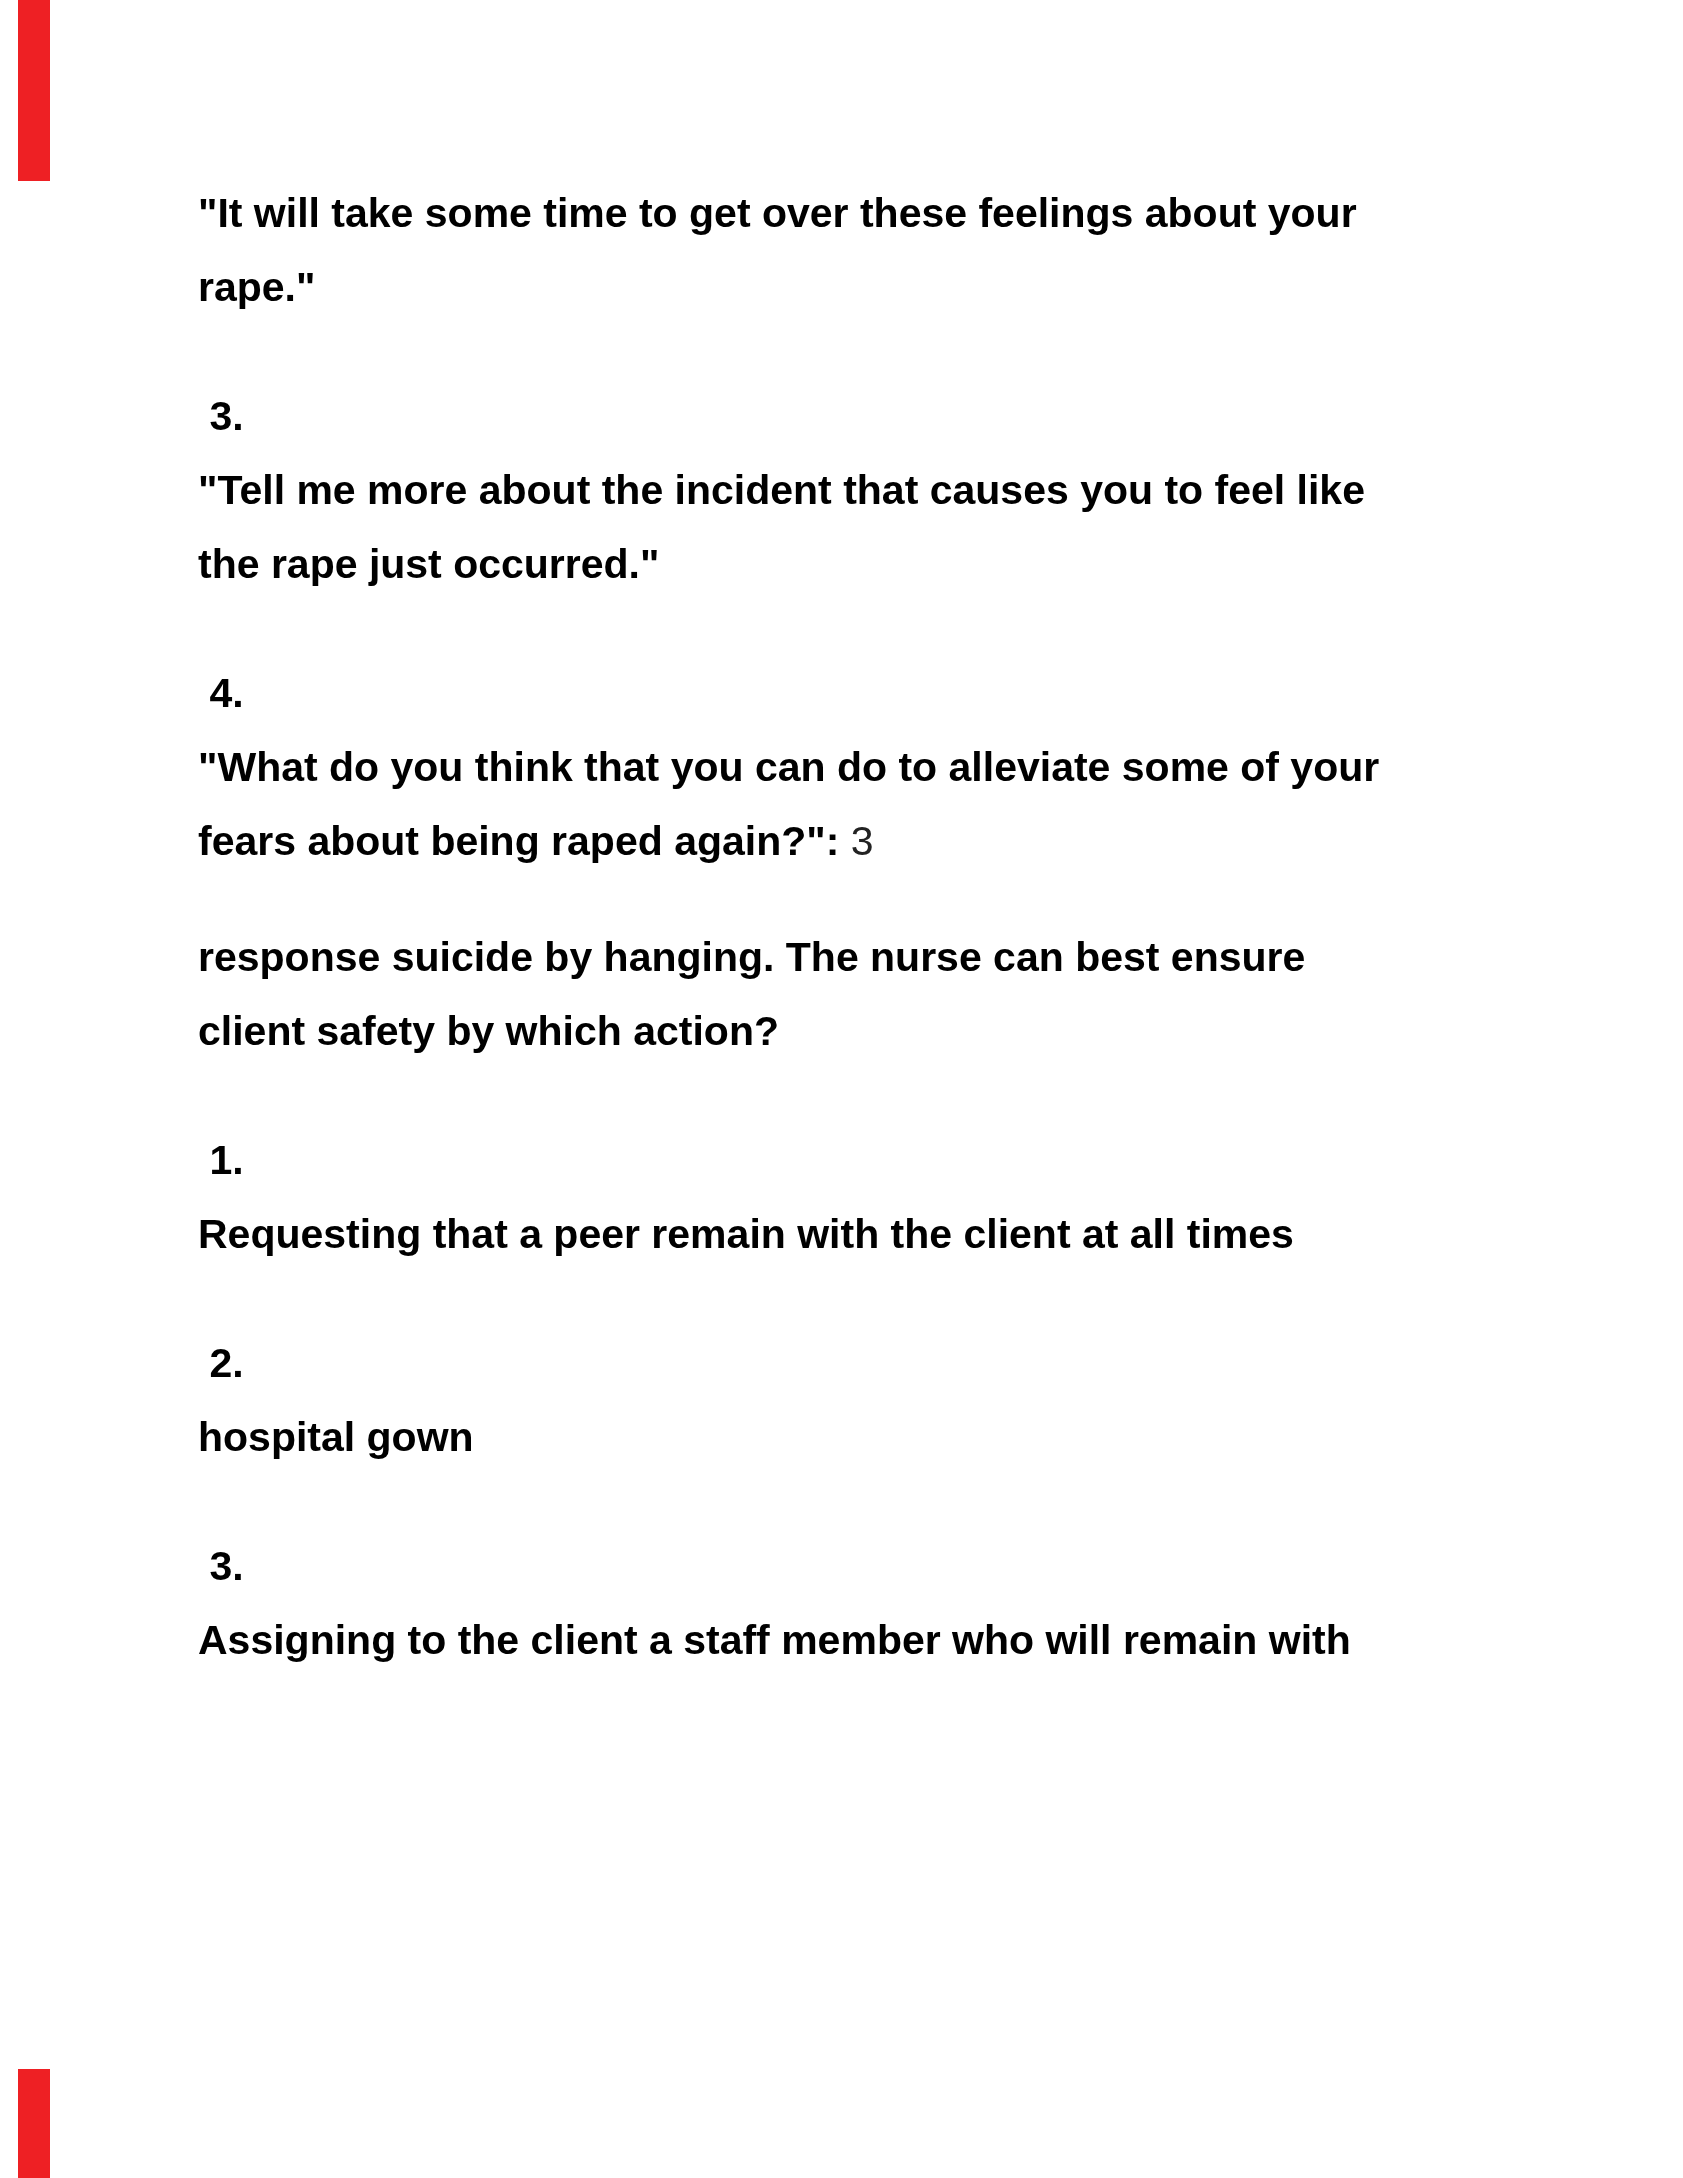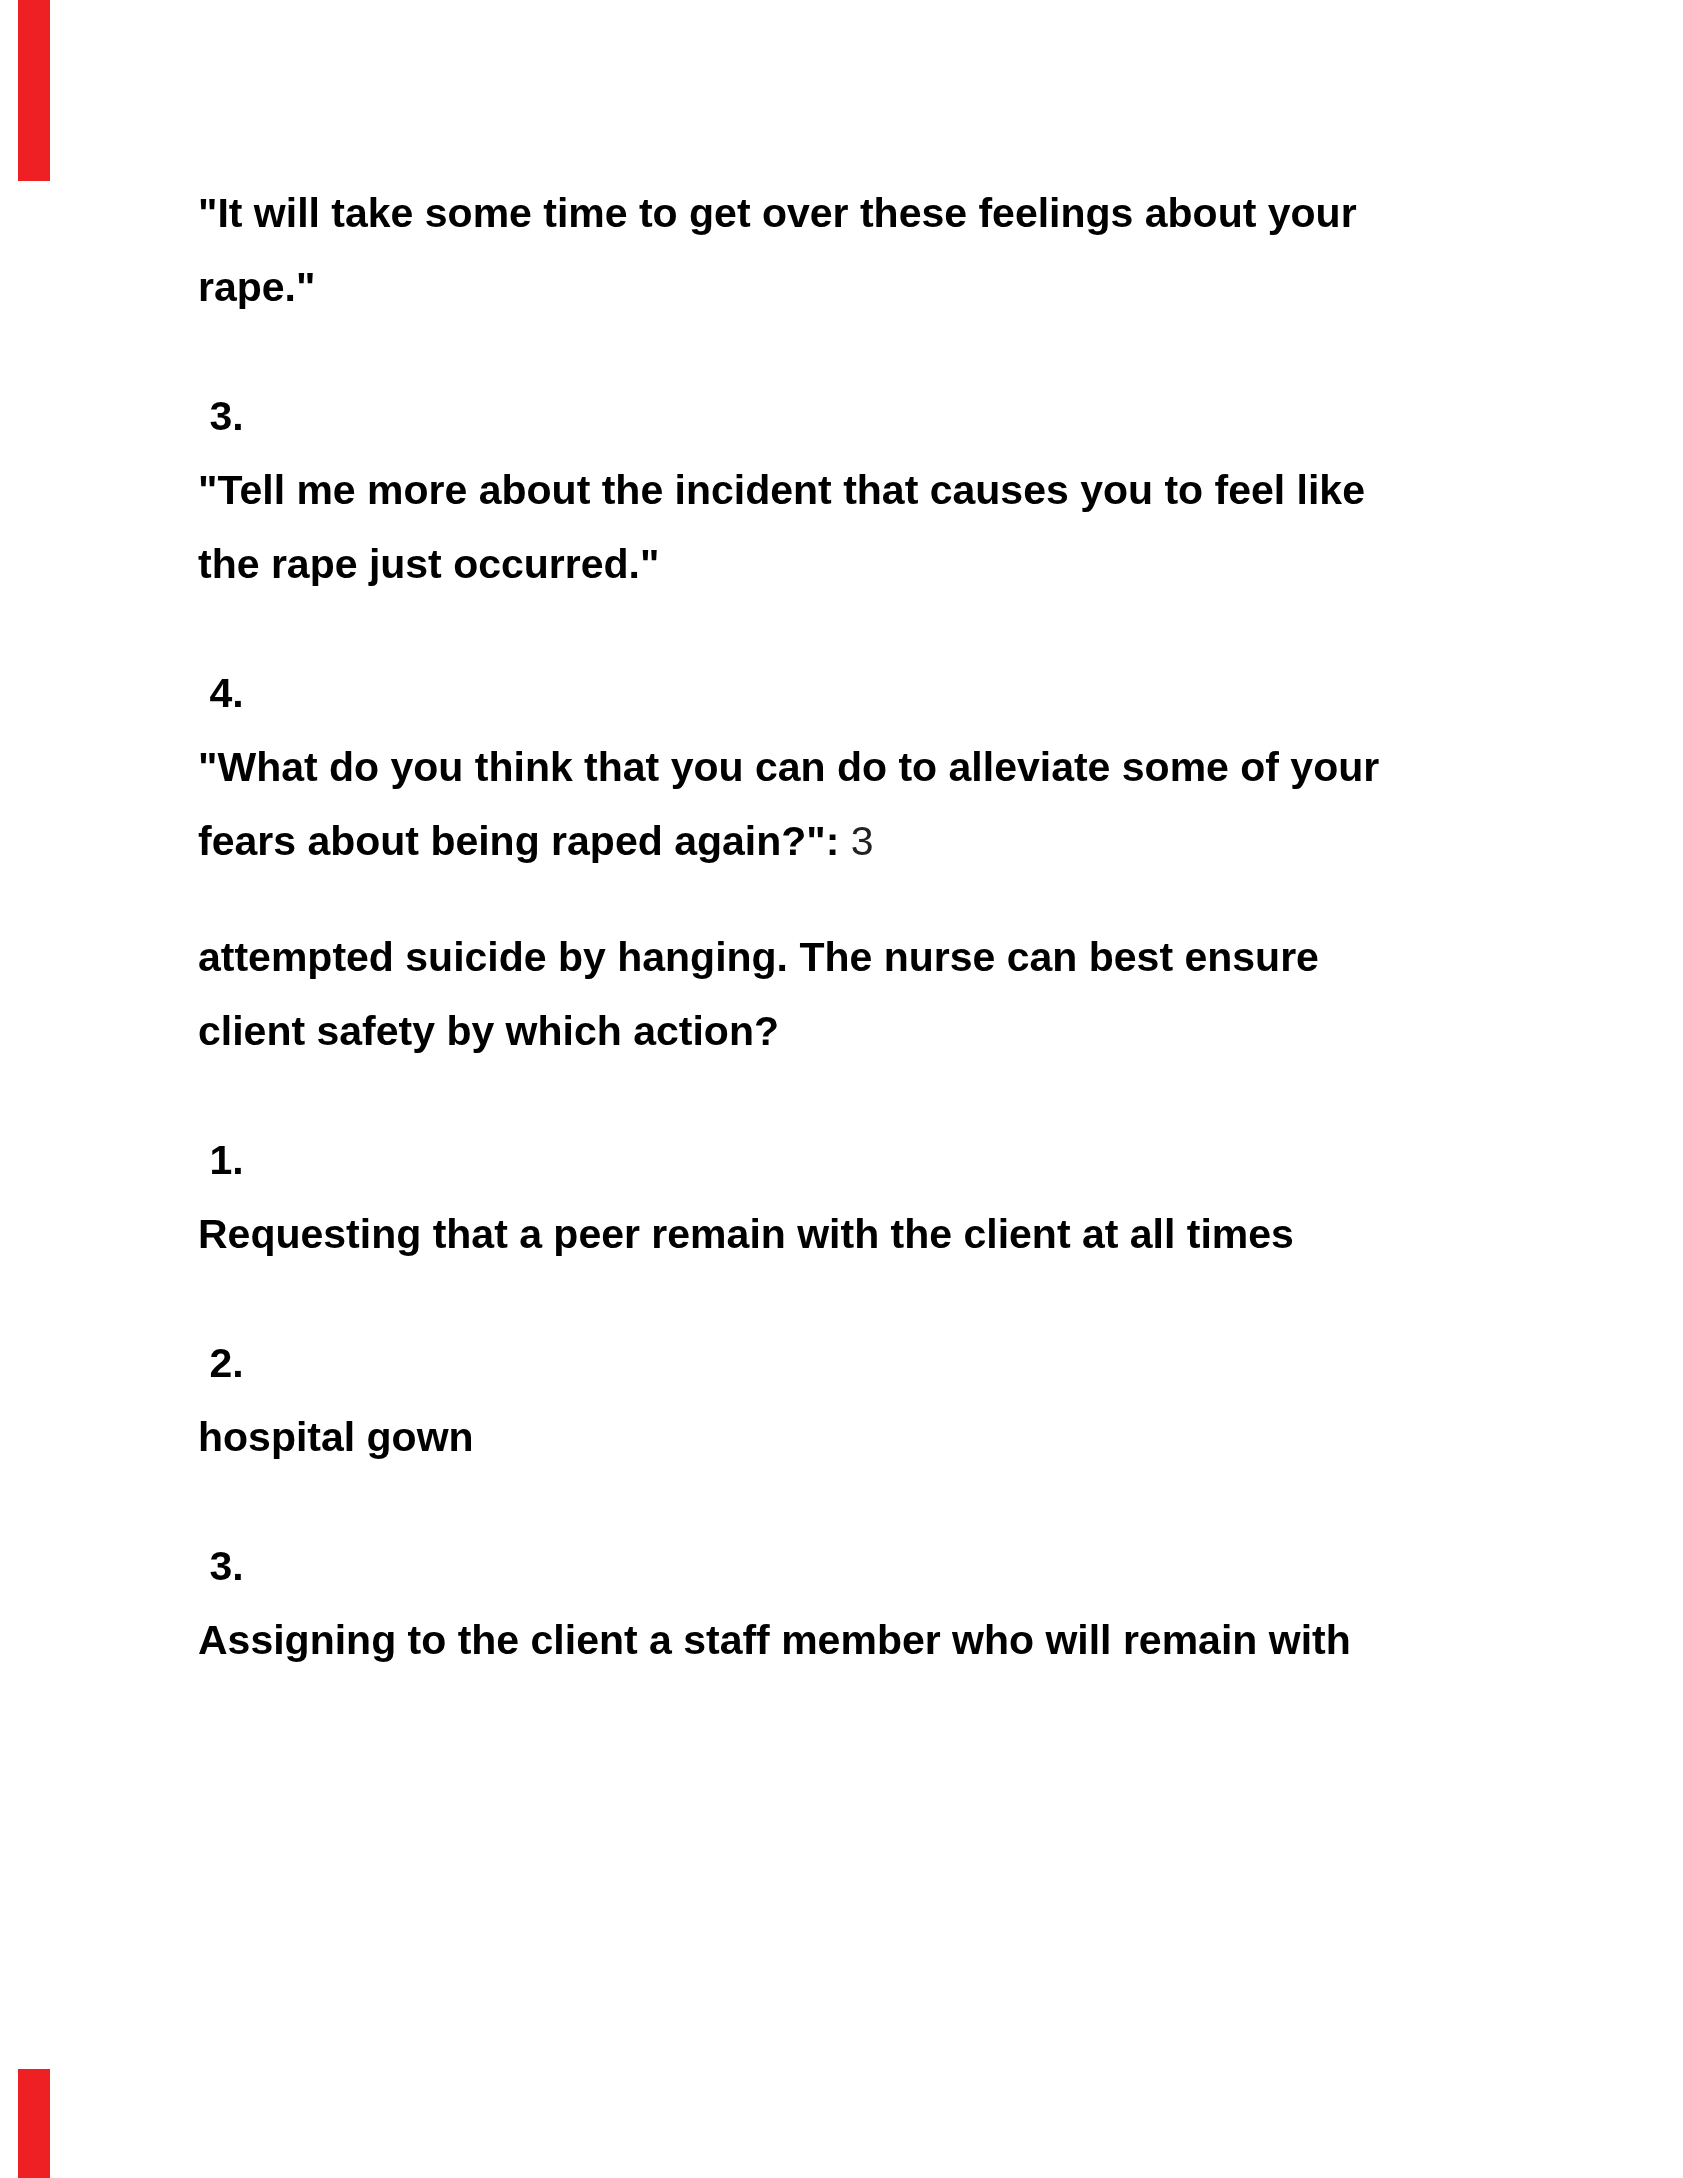--- a/index.html
+++ b/index.html
@@ -74,21 +74,21 @@
       <div class="line">the rape just occurred."</div>
     </div>
 
     <div class="para">
       <div class="line"> 4.</div>
       <div class="line">"What do you think that you can do to alleviate some of your</div>
       <div class="line"><span>fears about being raped again?":</span><span class="regular"> 3</span></div>
     </div>
 
     <div class="para note-block">
-      <div class="line">attempted suicide by hanging. The nurse can best ensure</div>
+      <div class="line">response suicide by hanging. The nurse can best ensure</div>
       <div class="line">client safety by which action?</div>
     </div>
 
     <div class="para">
       <div class="line"> 1.</div>
       <div class="line">Requesting that a peer remain with the client at all times</div>
     </div>
 
     <div class="para">
       <div class="line"> 2.</div>

